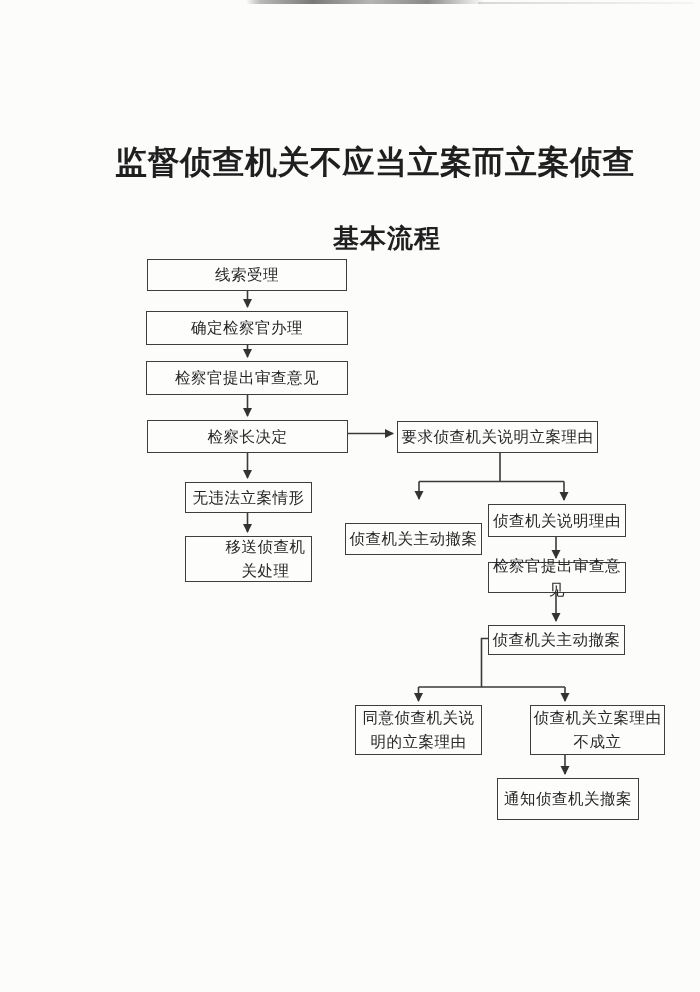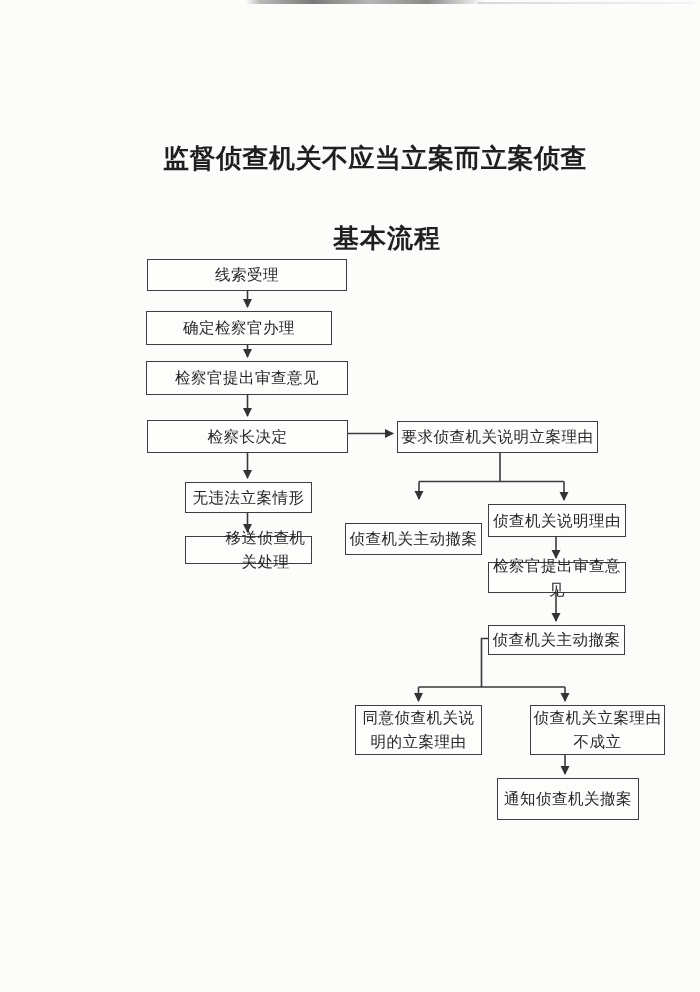--- a/index.html
+++ b/index.html
@@ -32,21 +32,21 @@
   .artifact-b {
     position: absolute;
     left: 478px; top: 2px; width: 216px; height: 2px;
     background: linear-gradient(90deg, rgba(120,120,120,.28), rgba(175,175,175,.1));
   }
   .title {
     position: absolute;
     left: 50px; top: 141px; width: 650px;
     margin: 0;
     text-align: center;
-    font-size: 26px;
+    font-size: 32px;
     font-weight: bold;
     letter-spacing: .5px;
     color: #1f1f1f;
   }
   .subtitle {
     position: absolute;
     left: 50px; top: 209px; width: 650px;
     margin: 12px;
     text-align: center;
     font-size: 26px;
@@ -116,29 +116,29 @@
 
     <path class="c" d="M488,638.5 L481.5,638.5 L481.5,687 M418.5,687 L565,687"></path>
     <line class="c" x1="418.5" y1="687" x2="418.5" y2="701" marker-end="url(#arw)"></line>
     <line class="c" x1="565" y1="687" x2="565" y2="701" marker-end="url(#arw)"></line>
 
     <line class="c" x1="565" y1="755" x2="565" y2="774" marker-end="url(#arw)"></line>
   </svg>
 
   <div class="node" style="left:147px; top:259px; width:200px; height:32px;">线索受理</div>
 
-  <div class="node" style="left:146px; top:311px; width:186px; height:34px;">确定检察官办理</div>
+  <div class="node" style="left:146px; top:311px; width:202px; height:34px;">确定检察官办理</div>
 
   <div class="node" style="left:146px; top:361px; width:202px; height:34px;">检察官提出审查意见</div>
 
   <div class="node" style="left:147px; top:420px; width:201px; height:33px;">检察长决定</div>
 
   <div class="node" style="left:185px; top:482px; width:127px; height:31px;">无违法立案情形</div>
 
-  <div class="node" style="left:185px; top:536px; width:127px; height:28px;padding-left:36px;">移送侦查机关处理</div>
+  <div class="node" style="left:185px; top:536px; width:127px; height:46px;padding-left:36px;">移送侦查机关处理</div>
 
   <div class="node" style="left:397px; top:421px; width:201px; height:32px;">要求侦查机关说明立案理由</div>
 
   <div class="node" style="left:345px; top:523px; width:137px; height:32px;">侦查机关主动撤案</div>
 
   <div class="node" style="left:488px; top:504px; width:138px; height:33px;">侦查机关说明理由</div>
 
   <div class="node" style="left:488px; top:562px; width:138px; height:31px;">检察官提出审查意见</div>
 
   <div class="node" style="left:488px; top:625px; width:137px; height:30px;">侦查机关主动撤案</div>

